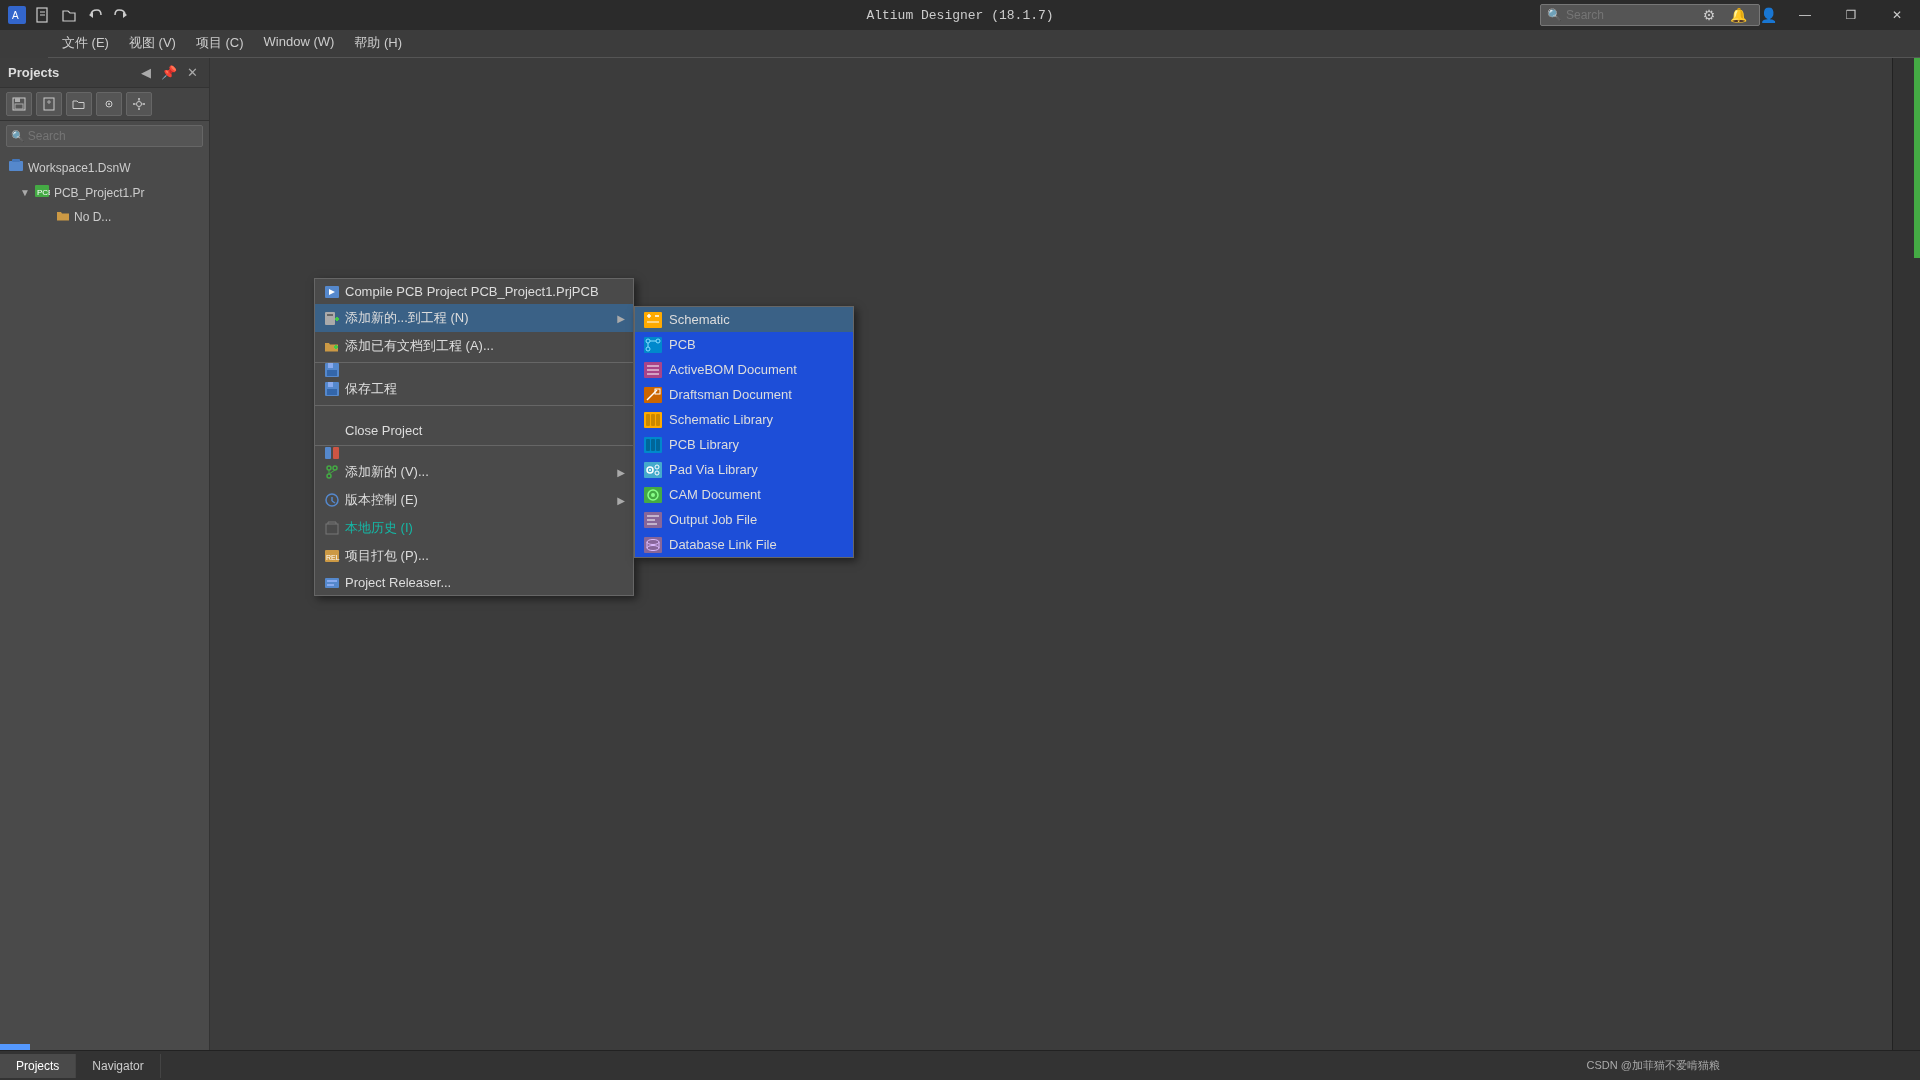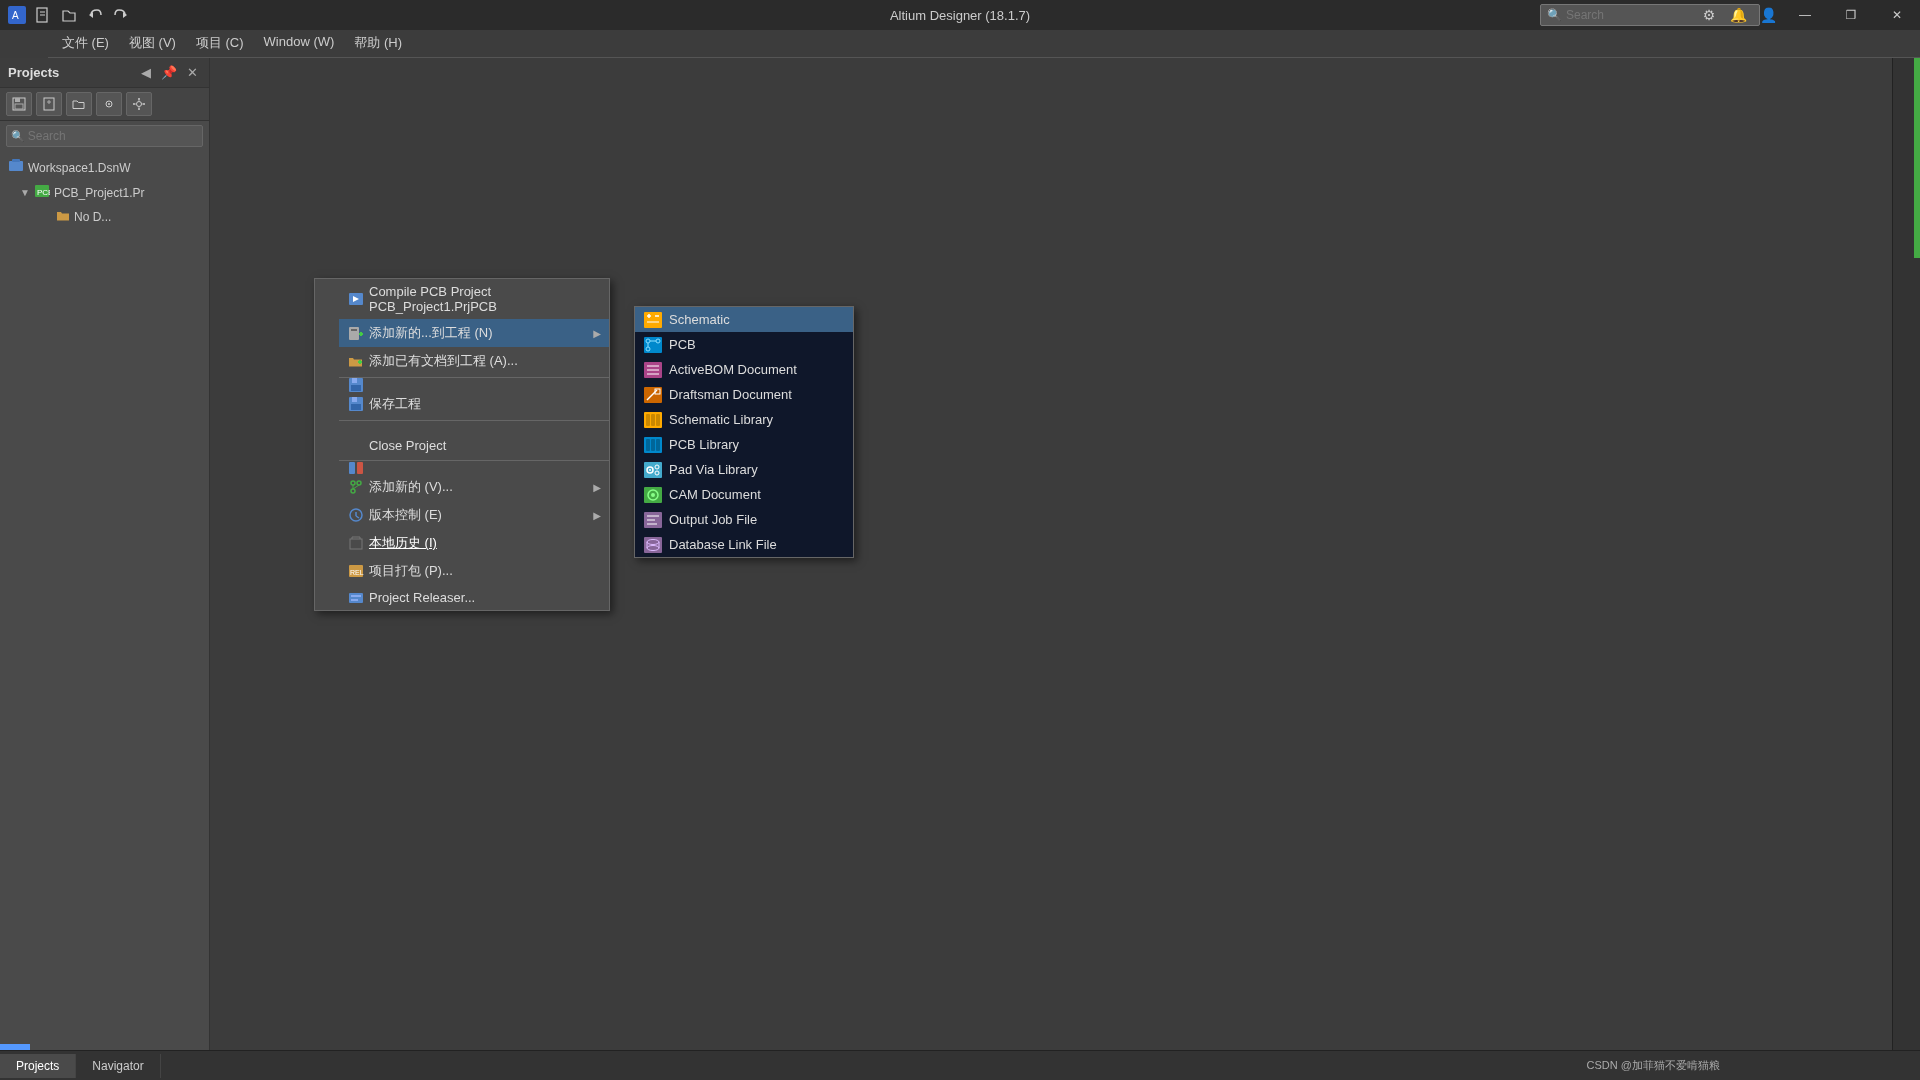--- a/index.html
+++ b/index.html
@@ -38,20 +38,21 @@
       color: #ccc;
       font-size: 14px;
       cursor: pointer;
     }
     #title-text {
       position: absolute;
       left: 50%;
       transform: translateX(-50%);
       color: #ccc;
       font-size: 13px;
+      font-family: Liberation Mono, monospace;
     }
     #title-search {
       position: absolute;
       right: 160px;
       display: flex;
       align-items: center;
       background: #555;
       border: 1px solid #777;
       border-radius: 2px;
       height: 22px;
@@ -230,26 +231,25 @@
       flex-direction: column;
       align-items: center;
       padding-top: 4px;
     }
 
     
     #context-menu {
       position: absolute;
       left: 104px;
       top: 220px;
-      width: 296px;
+      width: 320px;
       background: #4a4a4a;
       border: 1px solid #666;
       box-shadow: 3px 3px 8px rgba(0,0,0,0.5);
       z-index: 100;
-      padding-left: 24px;
     }
     .ctx-item {
       display: flex;
       align-items: center;
       padding: 5px 12px 5px 30px;
       cursor: pointer;
       font-size: 13px;
       color: #ddd;
       position: relative;
     }
@@ -268,32 +268,31 @@
       right: 8px;
       color: #aaa;
       font-size: 10px;
     }
     .ctx-separator {
       height: 1px;
       background: #666;
       margin: 2px 0;
     }
     .ctx-item.disabled {
-      color: #ffffff;
+      color: #14b8a6;
       cursor: default;
-      text-decoration: underline;
     }
 
     
     #submenu {
       position: absolute;
       left: 424px;
       top: 248px;
       width: 220px;
-      background: #0f172a;
+      background: #1d4ed8;
       border: 1px solid #666;
       box-shadow: 3px 3px 8px rgba(0,0,0,0.5);
       z-index: 101;
     }
     .sub-item {
       display: flex;
       align-items: center;
       padding: 5px 12px 5px 34px;
       cursor: pointer;
       font-size: 13px;

